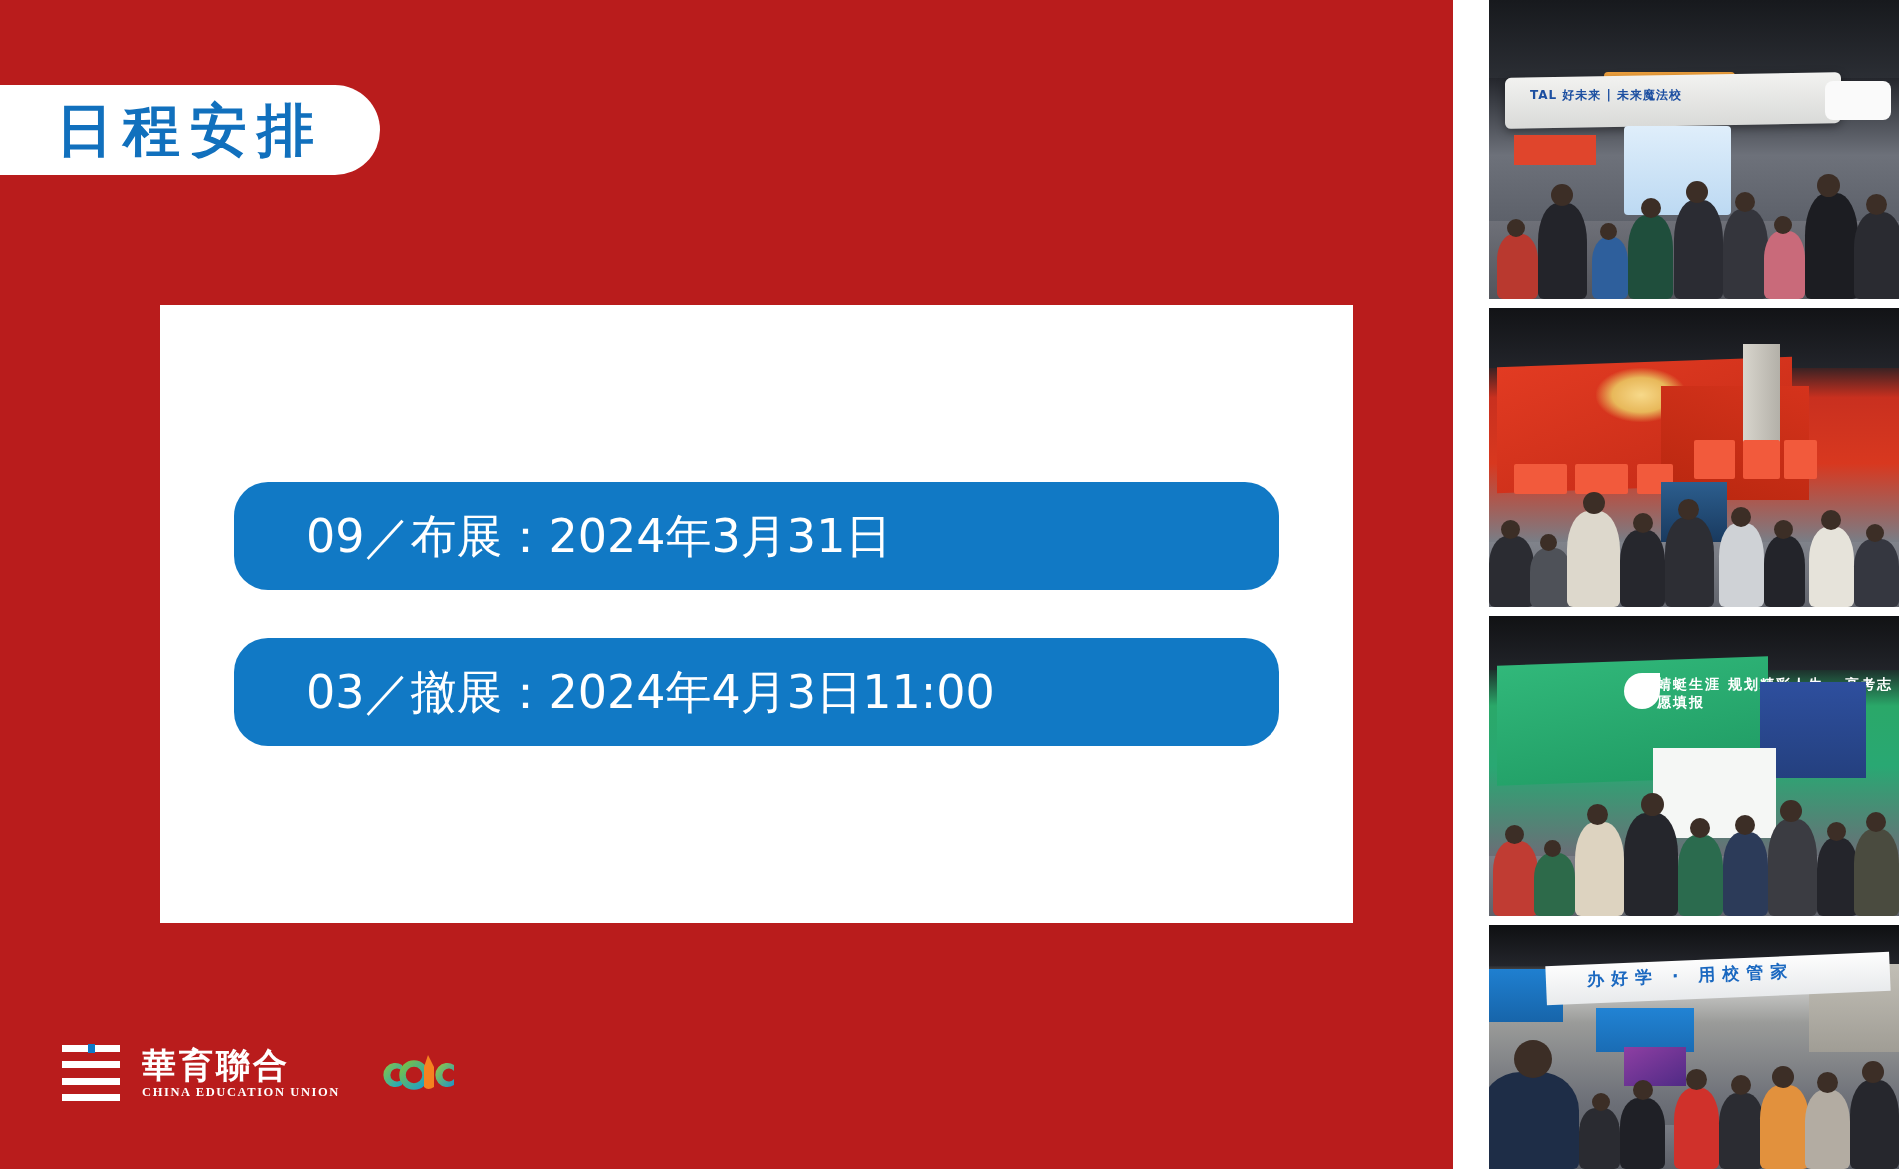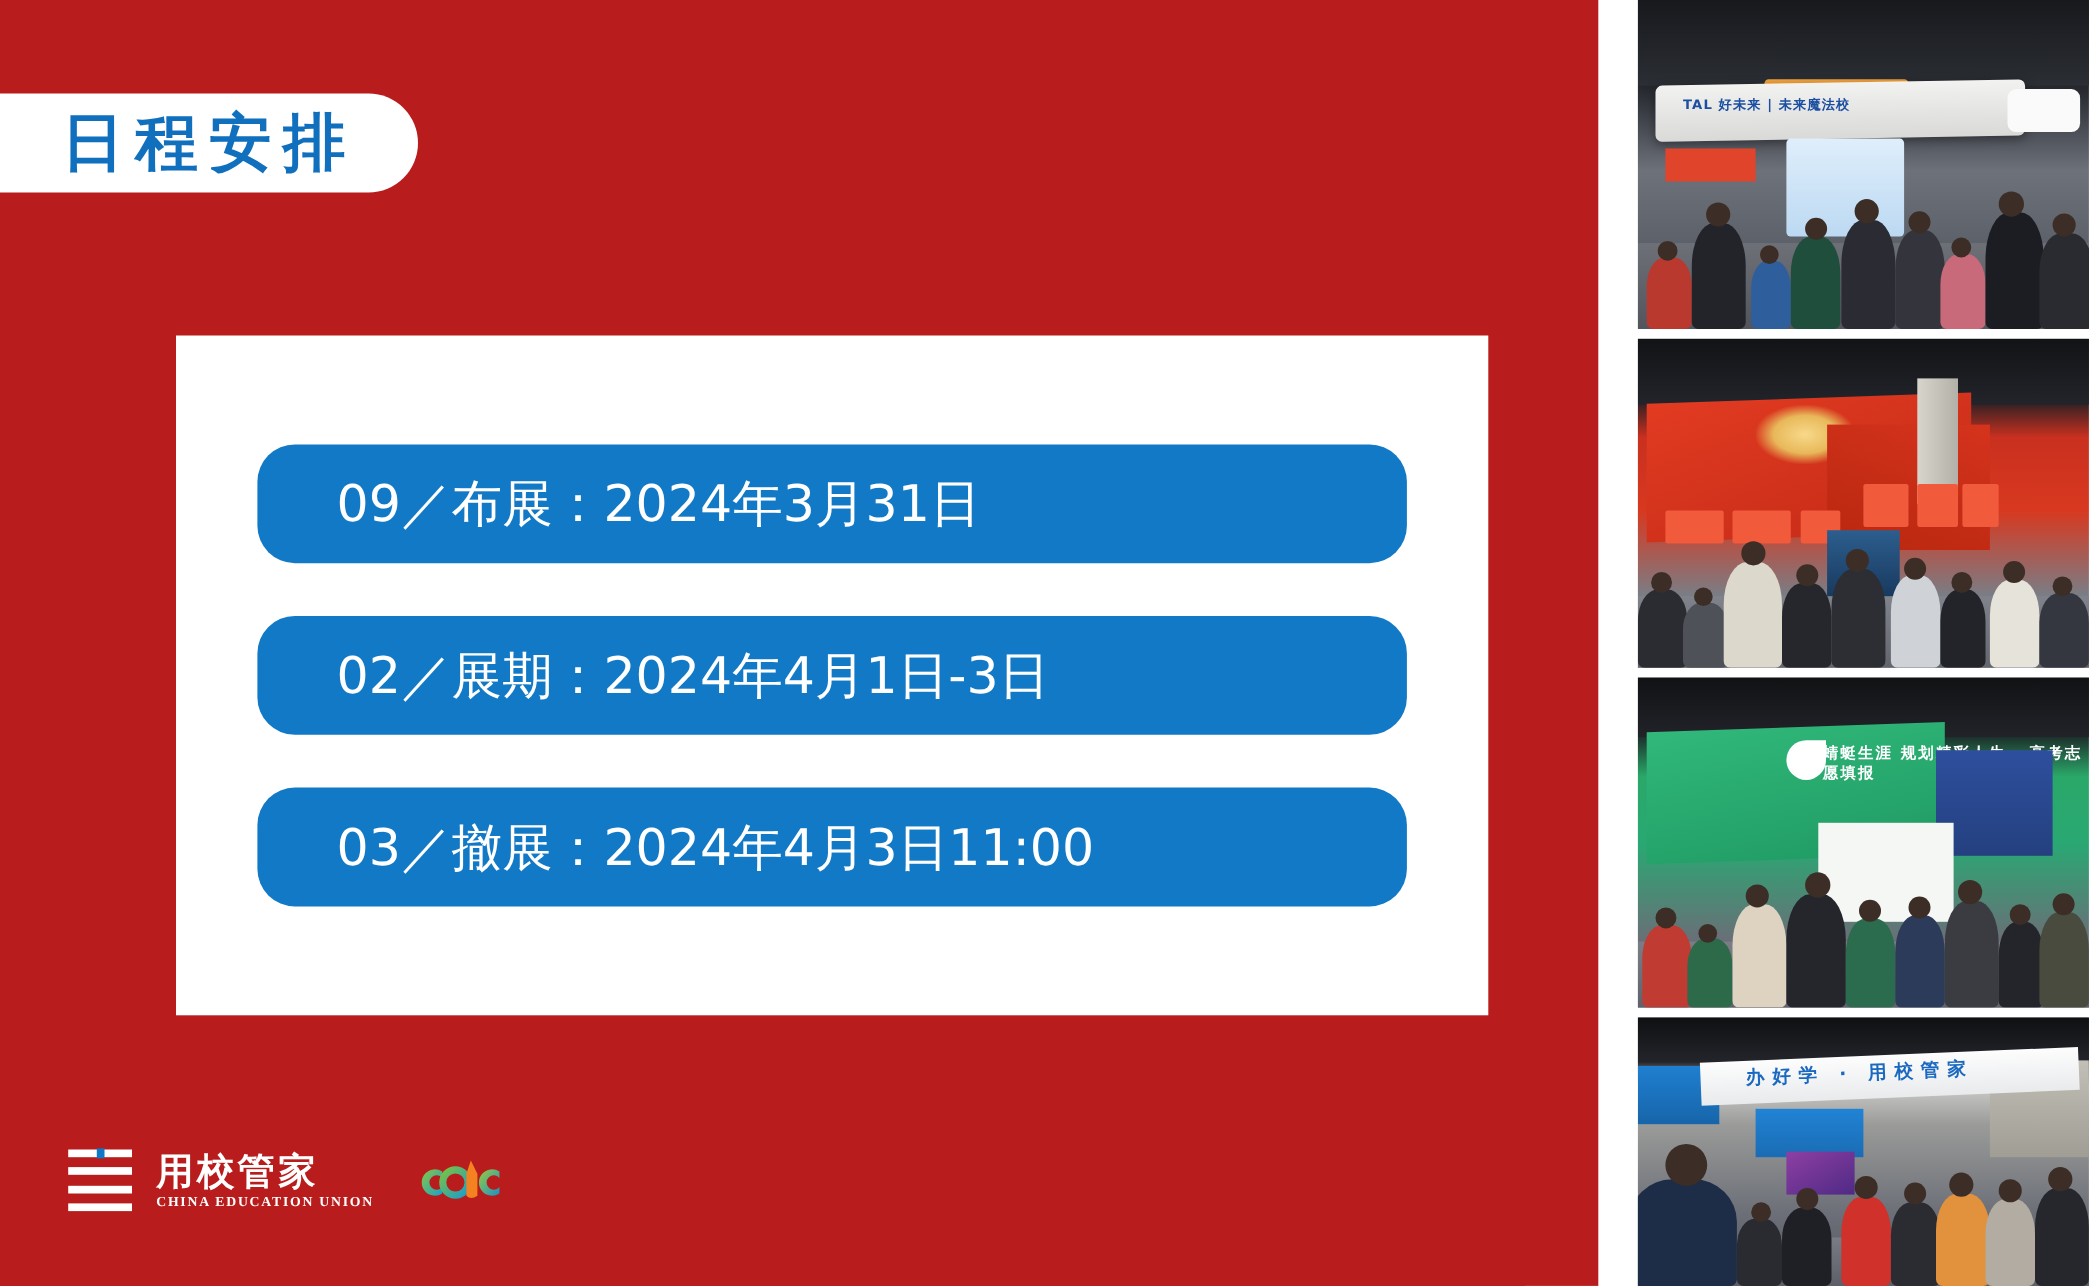--- a/index.html
+++ b/index.html
@@ -201,39 +201,36 @@
     <div class="title-pill">
       <span class="title-text">日程安排</span>
     </div>
 
     <div class="card">
 
       <div class="row">
         <span class="row-text">09／布展：2024年3月31日</span>
       </div>
 
-      <div class="row">
-        <span class="row-text">02／展期：2024年4月1日-3日</span>
-      </div>
 
       <div class="row">
         <span class="row-text">03／撤展：2024年4月3日11:00</span>
       </div>
 
     </div>
 
     <div class="logo-bar">
       <div class="logo-mark lm-gap">
         <i class="lm1"></i>
           <i class="lm2"></i>
           <i class="lm3"></i>
           <i class="lm4"></i>
       </div>
       <div class="logo-words">
-        <span class="logo-cn">用校管家</span>
+        <span class="logo-cn">華育聯合</span>
         <span class="logo-en">CHINA EDUCATION UNION</span>
       </div>
       <svg class="cetc" width="78" height="44" viewBox="0 0 78 44">
         <defs>
           <linearGradient id="g1" x1="0" y1="0" x2="1" y2="1">
             <stop offset="0" stop-color="#8cc63f"></stop>
               <stop offset="1" stop-color="#1aa4c8"></stop>
           </linearGradient>
           <linearGradient id="g2" x1="0" y1="0" x2="1" y2="1">
             <stop offset="0" stop-color="#7ac143"></stop>

